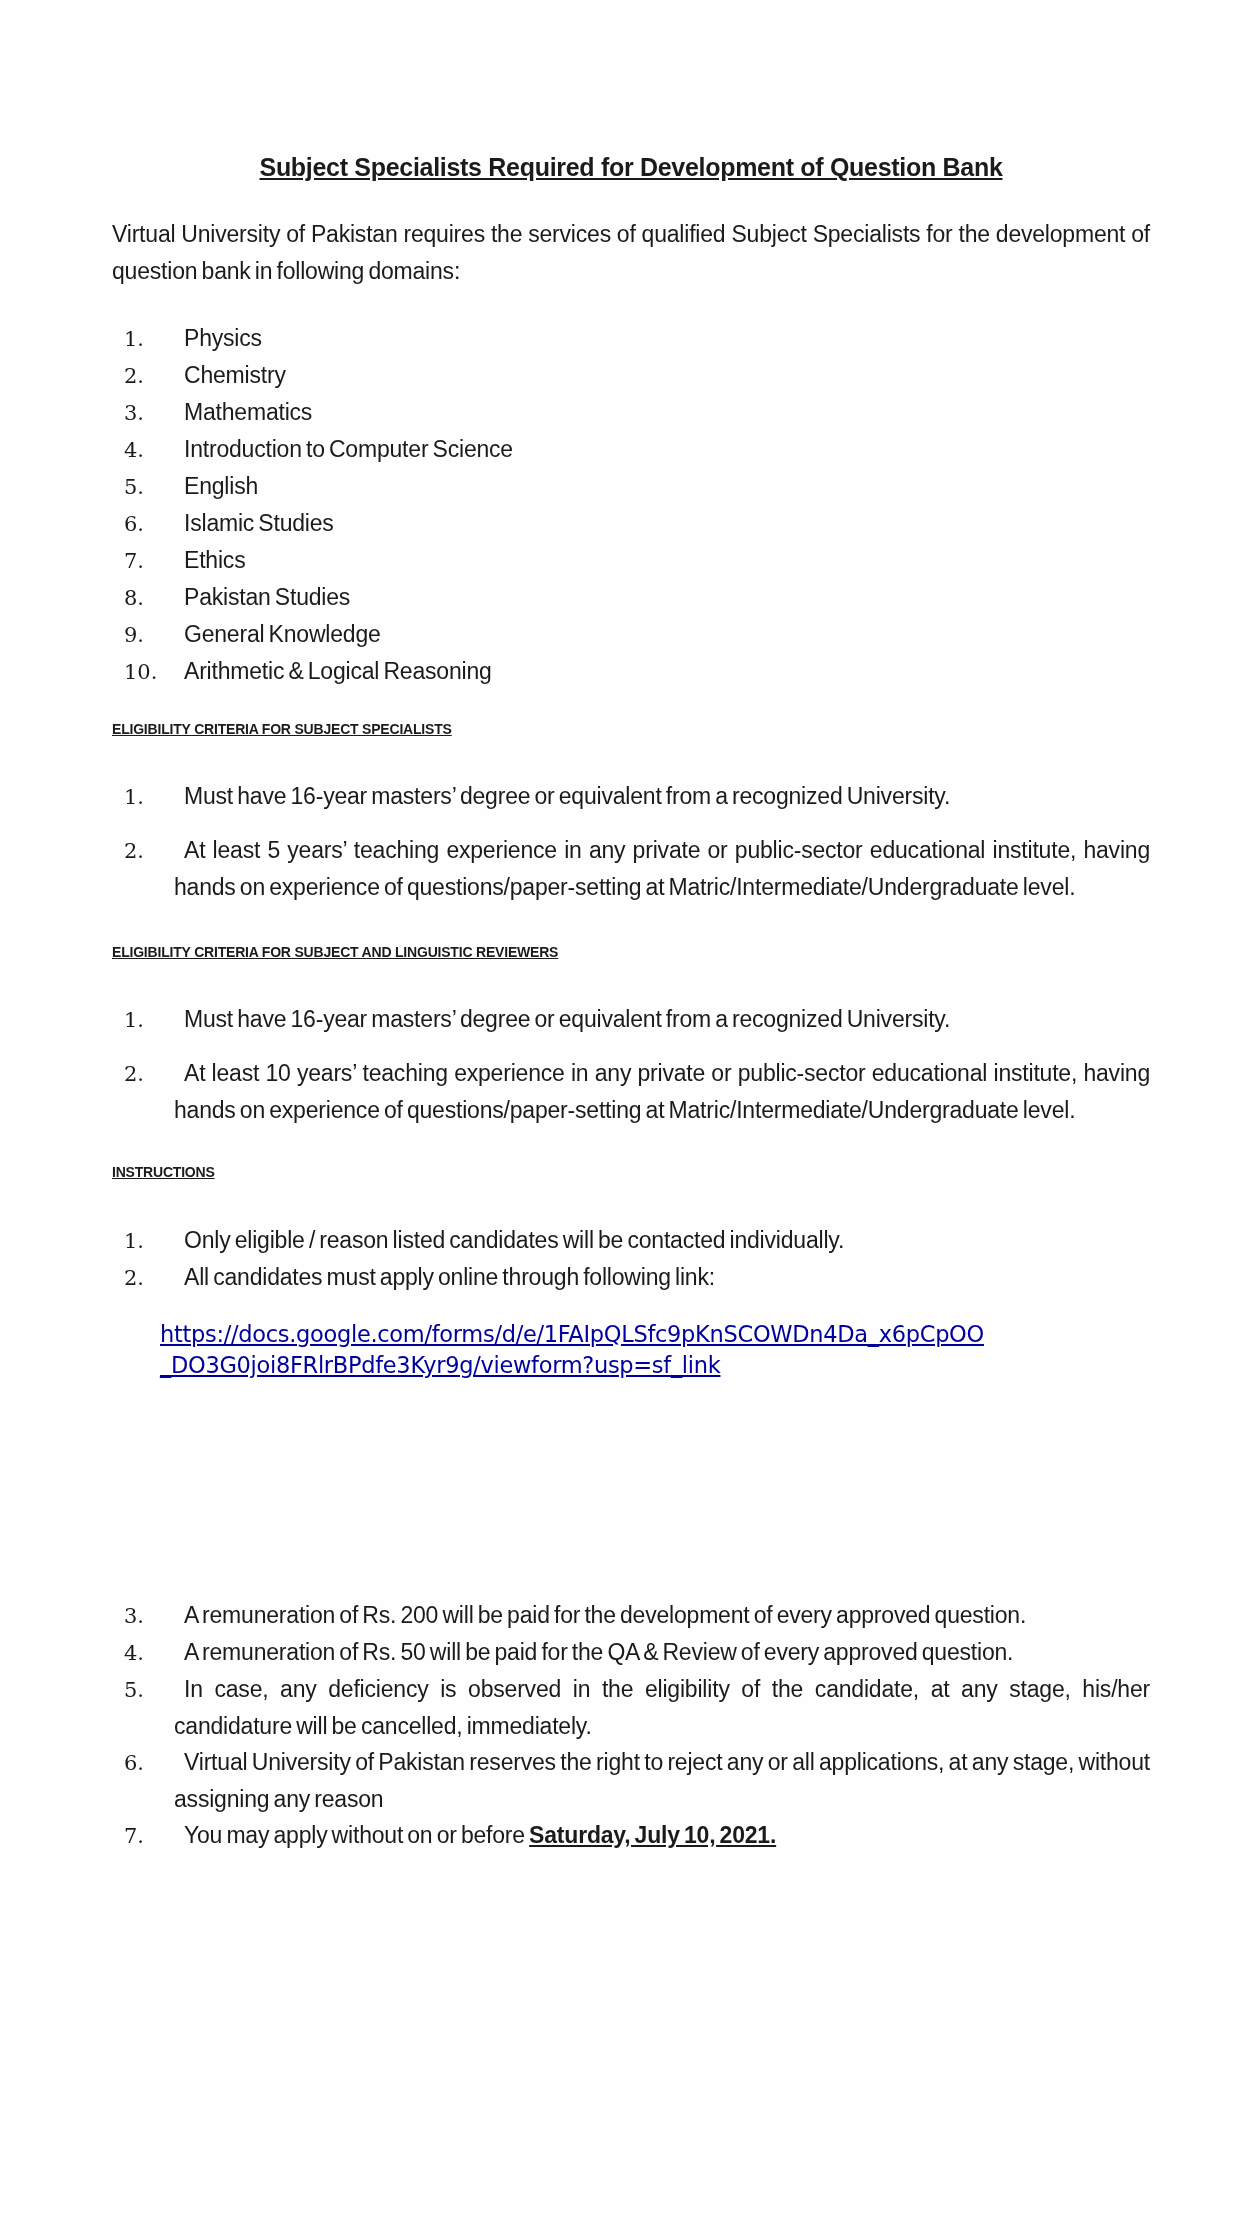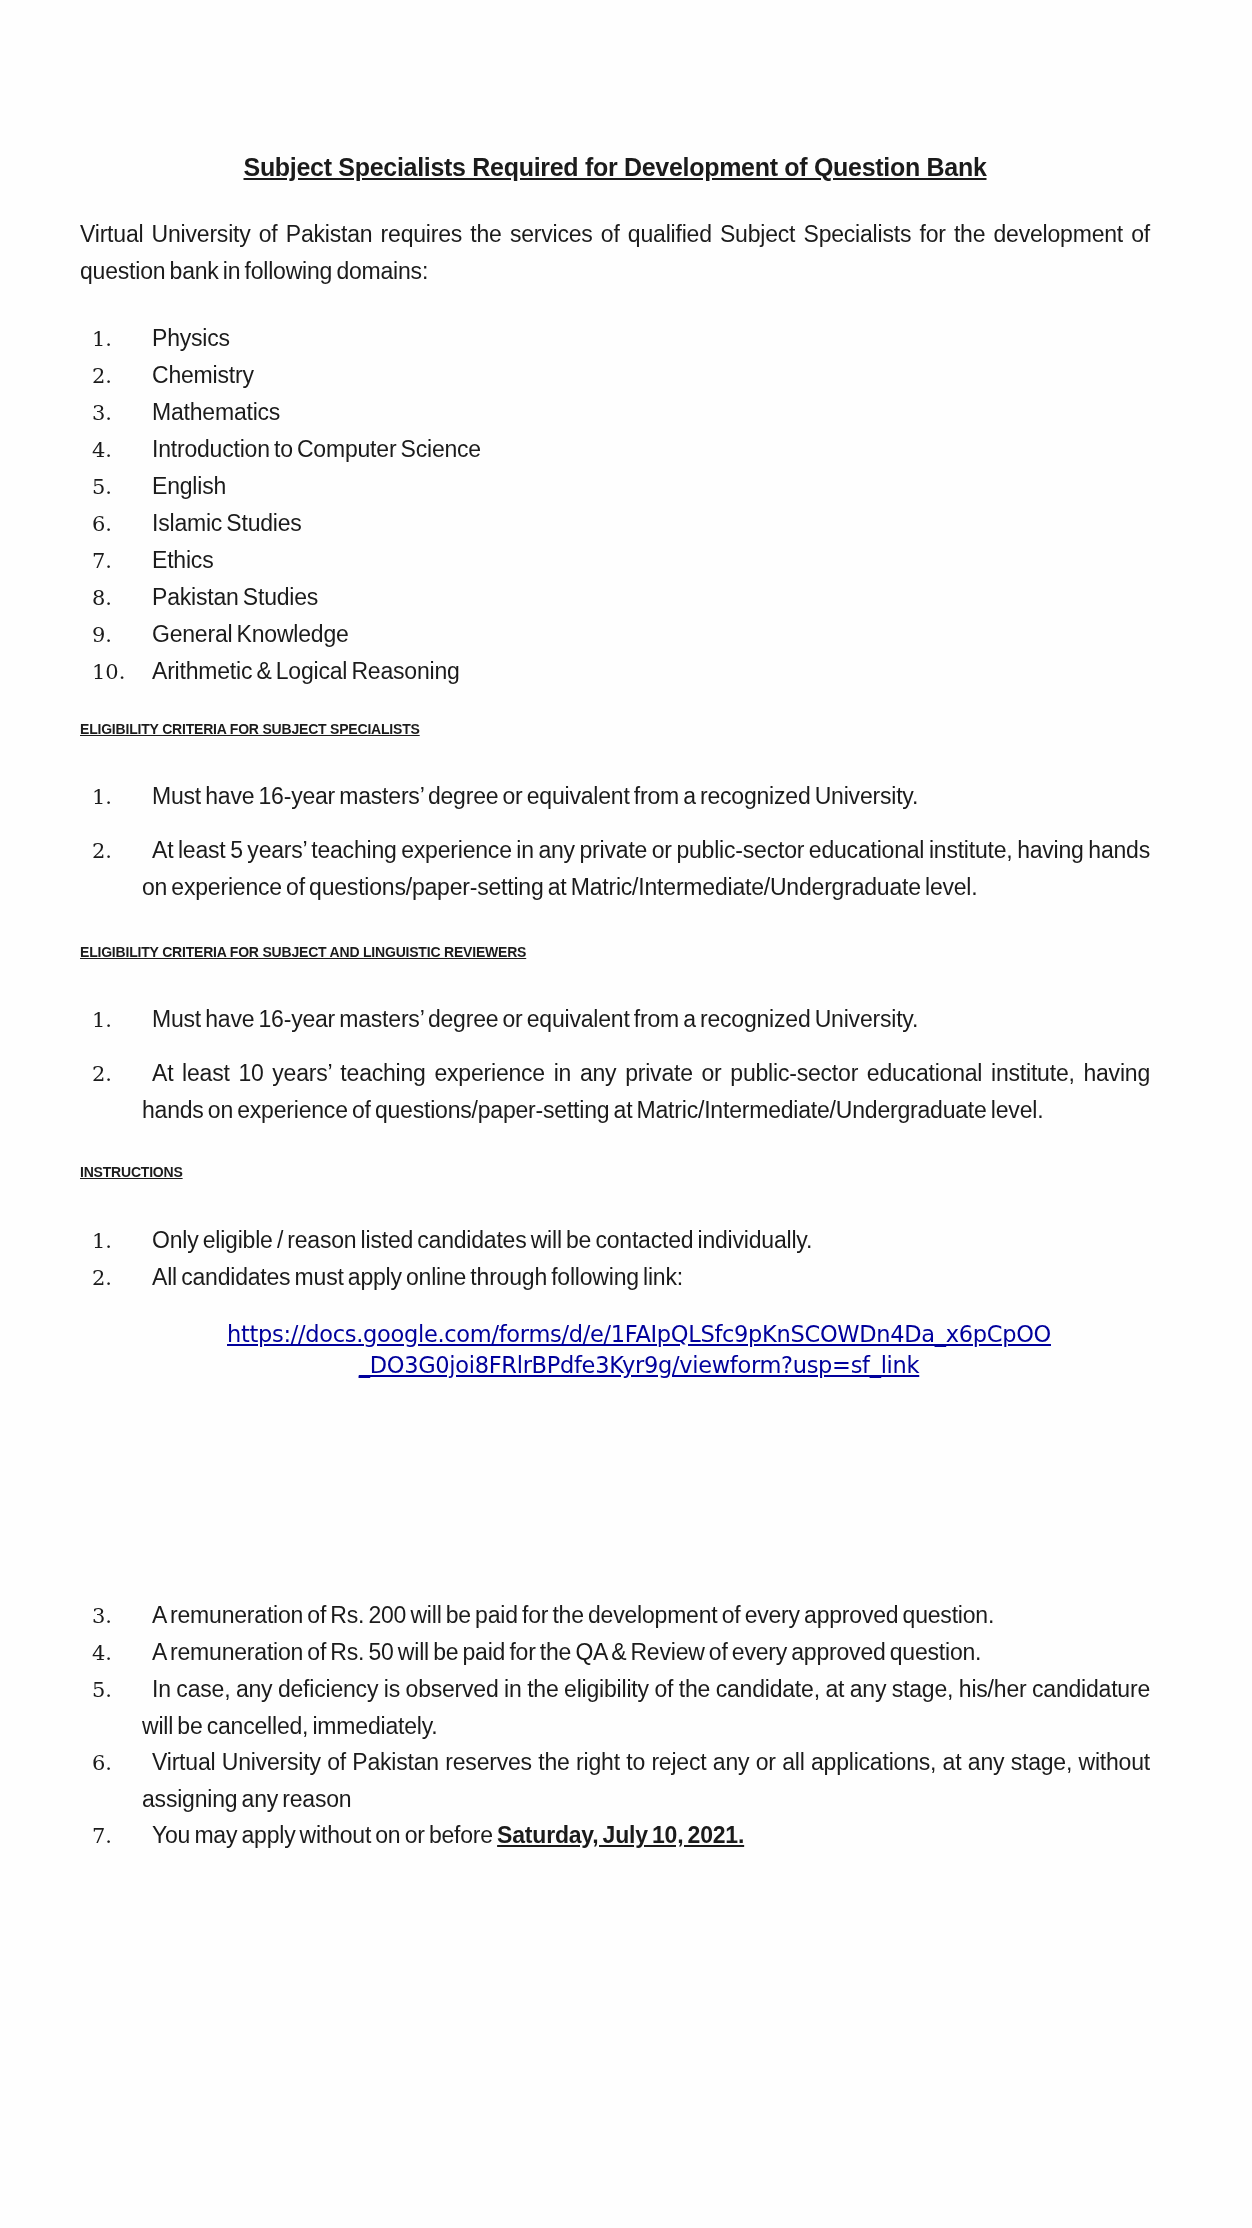--- a/index.html
+++ b/index.html
@@ -8,21 +8,21 @@
     height: 2228px;
     background: #fefefe;
     overflow: hidden;
     font-family: "Liberation Sans", sans-serif;
     color: #1b1b1b;
   }
   .page {
     box-sizing: border-box;
     width: 1252px;
     height: 2228px;
-    padding: 148px 102px 0 80px;
+    padding: 148px 102px 0 112px;
   }
   
   .doc-title {
     margin: 0 0 30px 0;
     font-size: 25px;
     line-height: 38px;
     font-weight: bold;
     text-align: center;
     text-decoration: underline;
     letter-spacing: -0.3px;
@@ -79,21 +79,21 @@
   }
   .form-link {
     font-family: "DejaVu Sans", sans-serif;
     font-size: 22.5px;
     line-height: 31px;
     color: #00009c;
     text-decoration: underline;
     cursor: pointer;
     letter-spacing: -0.3px;
   }
-  .form-link span { display: block; text-align: center; }
+  .form-link span { display: block; }
   
   .gap-spacer { height: 216px; }
   .deadline {
     font-weight: bold;
     text-decoration: underline;
   }
 </style>
 </head>
 <body>
 

